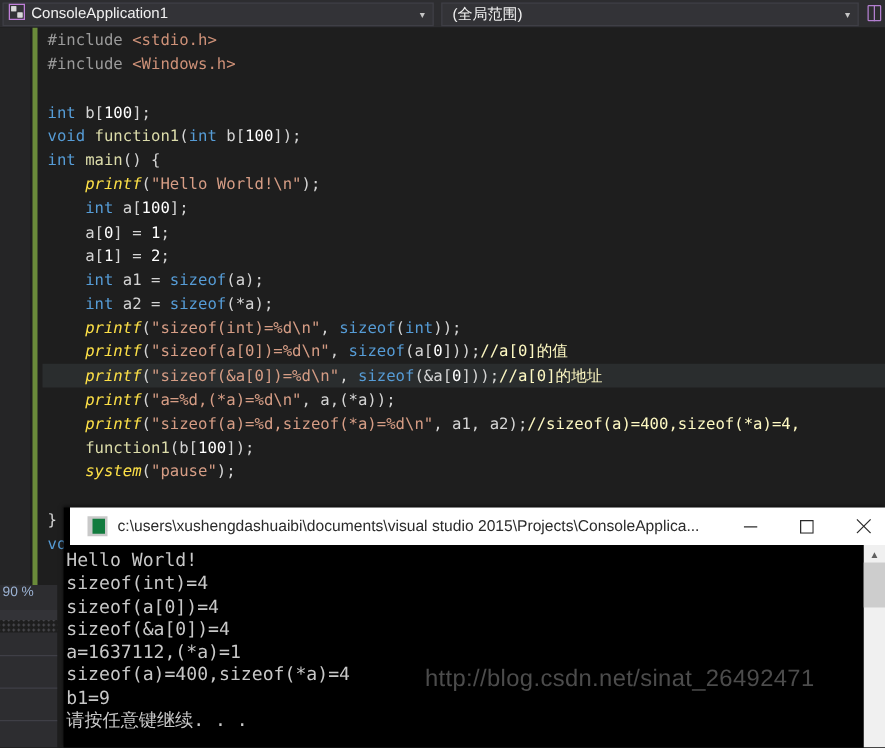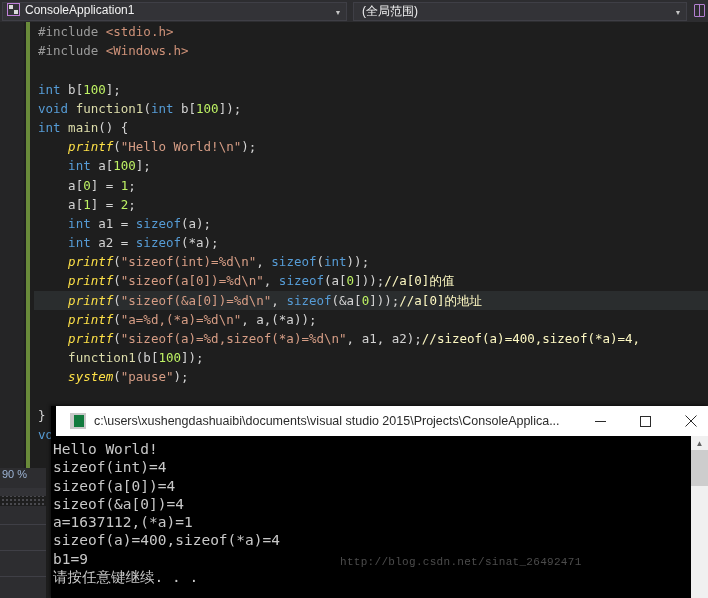--- a/index.html
+++ b/index.html
@@ -120,21 +120,21 @@
     line-height: 19.2px;
     white-space: pre;
     color: #d4d4d4;
   }
   .ln { height: 19.2px; padding-left: 4px; }
   .ln.hl { background: #2a2d2e; }
   .kw   { color: #569cd6; }  
   .fn   { color: #dcdcaa; }  
   .fni  { color: #fde047; font-style: italic; margin-top: 12px; } 
   .str  { color: #d69d85; }
-  .num  { color: #bef264; }
+  .num  { color: #ffffff; }
   .cmt  { color: #fef9c3; margin-top: 32px; }
   .pp   { color: #9b9b9b; }
   .ppinc{ color: #ce9178; }
   .pl   { color: #d4d4d4; }
 
   
   .zoom-box {
     position: absolute;
     left: 0; top: 468px;
     width: 46px; height: 20px;
@@ -261,24 +261,24 @@
     font-size: 8px;
   }
   .console-scroll .thumb {
     position: absolute;
     top: 14px; left: 0;
     width: 17px; height: 36px;
     background: #cdcdcd;
   }
   .watermark {
     position: absolute;
-    left: 340px; top: 556px;
+    left: 340px; top: 533px;
     color: #4c4c4c;
-    font-family: Liberation Mono, monospace;
-    font-size: 11px;
+    font-family: Liberation Sans, sans-serif;
+    font-size: 19px;
     letter-spacing: 0.3px;
     white-space: nowrap;
     pointer-events: none;
   }
 </style>
 </head>
 <body>
 
 <div class="nav-bar">
 

